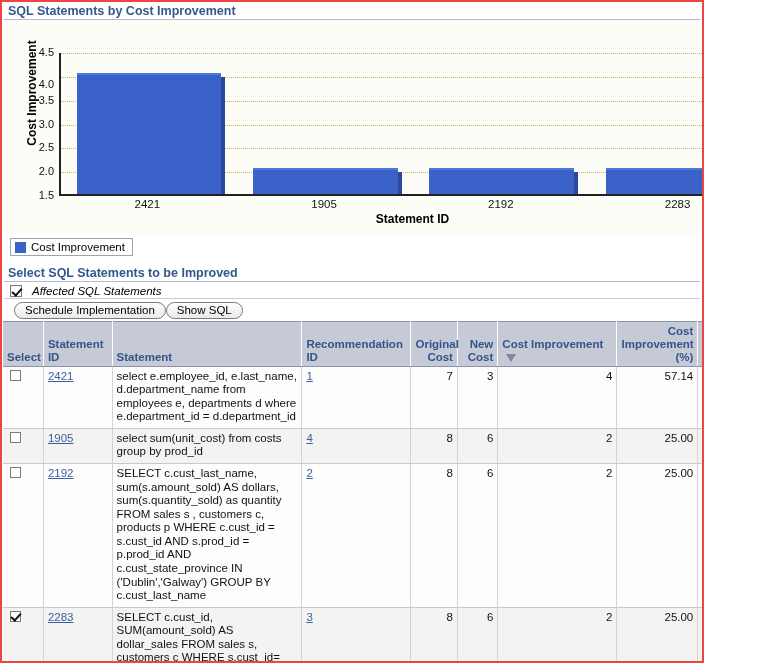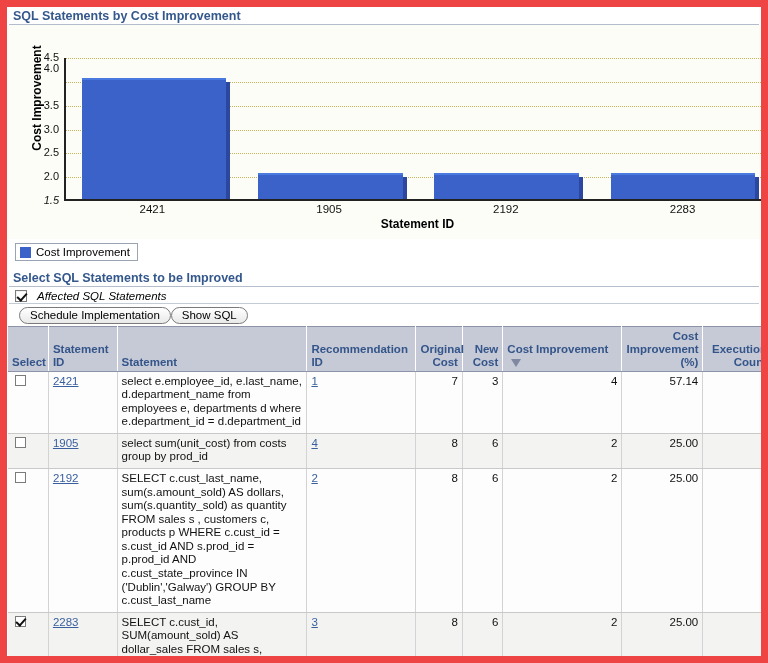--- a/index.html
+++ b/index.html
@@ -6,25 +6,25 @@
     margin: 0; padding: 0;
     width: 768px; height: 663px;
     background: #ffffff;
     font-family: "Liberation Sans", sans-serif;
     font-size: 11px;
     color: #000000;
     overflow: hidden;
   }
   #page {
     position: relative;
-    width: 768px;
+    width: 704px;
     height: 663px;
     background: #ffffff;
     box-sizing: border-box;
-    border: 7px solid #ef4444;
+    border: 2px solid #ef4444;
     overflow: hidden;
   }
 
   
   .section-head {
     padding: 2px 0 1px 6px;
     color: #34588c;
     font-weight: bold;
     font-size: 12.5px;
     letter-spacing: 0px;
@@ -269,26 +269,26 @@
 
   
   <div class="section-head">SQL Statements by Cost Improvement</div>
   <div class="section-rule strong"></div>
 
   <div class="chart-wrap">
     <div class="ylabel">Cost Improvement</div>
 
     <div id="yticks">
         <div class="ytick" style="top: 26px;">4.5</div>
-        <div class="ytick" style="top: 37px;">4.0</div>
+        <div class="ytick" style="top: 58px;">4.0</div>
         <div class="ytick" style="top: 73.6667px;">3.5</div>
         <div class="ytick" style="top: 97.5px;">3.0</div>
         <div class="ytick" style="top: 121.333px;">2.5</div>
         <div class="ytick" style="top: 145.167px;">2.0</div>
-        <div class="ytick" style="top: 169px; font-style: italic;">1.5</div>
+        <div class="ytick" style="top: 169px;">1.5</div>
       </div>
 
     <div class="plot">
       <div id="gridlines">
           <div class="gridline" style="top: 0px;"></div>
           <div class="gridline" style="top: 23.8333px;"></div>
           <div class="gridline" style="top: 47.6667px;"></div>
           <div class="gridline" style="top: 71.5px;"></div>
           <div class="gridline" style="top: 95.3333px;"></div>
           <div class="gridline" style="top: 119.167px;"></div>

